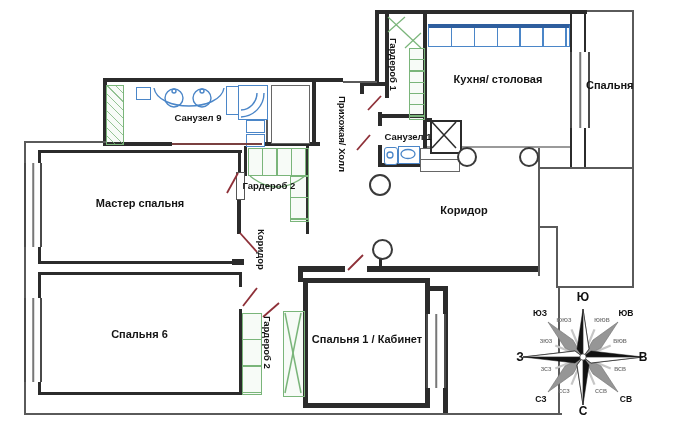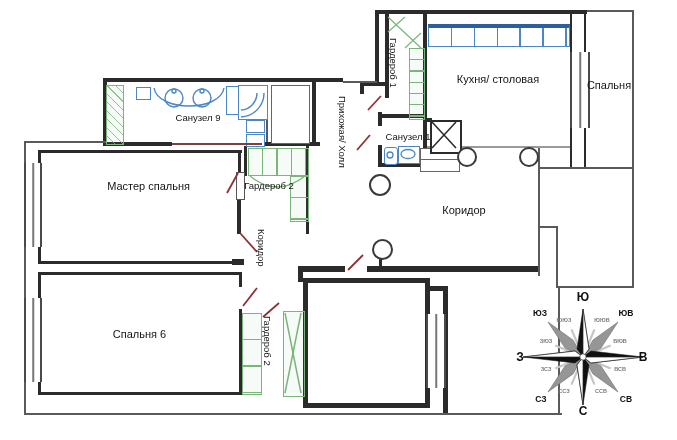--- a/index.html
+++ b/index.html
@@ -16,21 +16,21 @@
   .win::after{content:"";position:absolute;left:50%;top:0;bottom:0;width:1.5px;background:#777;transform:translateX(-50%);}
   
   .grn{position:absolute;border:1.5px solid #7ab57a;background-color:rgba(122,181,122,.06);z-index:3;}
   
   .blu{position:absolute;border:1.5px solid #4b86c8;background:#fff;z-index:3;}
   .kcab{position:absolute;border:1.5px solid #4b86c8;border-top:4px solid #2e5e9e;
         background-image:repeating-linear-gradient(to right,transparent 0 21.5px,#4b86c8 21.5px 23px);z-index:3;}
   .circ{position:absolute;border:2px solid #3a3a3a;border-radius:50%;background:#fff;z-index:3;}
   .leaf{position:absolute;border:1.2px solid #555;background:#fff;z-index:3;}
   
-  .lbl{position:absolute;font-weight:normal;color:#141414;white-space:nowrap;z-index:6;font-size:11px;}
+  .lbl{position:absolute;font-weight:bold;color:#141414;white-space:nowrap;z-index:6;font-size:11px;}
   .sm{font-size:9.5px;}
   .vlbl{writing-mode:vertical-rl;}
   
   .wm1{position:absolute;left:80px;top:148px;font-weight:bold;font-size:97px;
        color:rgba(143,143,143,.35);letter-spacing:7px;z-index:5;
        text-shadow:2px 2px 0 rgba(255,255,255,.65),4px 4px 3px rgba(95,95,95,.35);}
   .wm2{position:absolute;left:200px;top:250px;font-weight:bold;font-size:15px;
        color:rgba(148,148,148,.6);letter-spacing:8px;z-index:5;}
   
   #overlay{position:absolute;left:0;top:0;z-index:4;pointer-events:none;}
@@ -39,22 +39,23 @@
   .c12{font-size:12px;} .c9{font-size:8.5px;} .c5{font-size:5.5px;color:#7a7a7a;font-weight:bold;}
 </style>
 </head>
 <body>
 
 <div id="stage">
 
 
   <div class="lbl sm" style="left:158px;top:112px;width:80px;text-align:center;">Санузел 9</div>
   <div class="lbl sm" style="left:238px;top:180px;width:62px;text-align:center;">Гардероб 2</div>
-  <div class="lbl" style="left:90px;top:180px;width:100px;text-align:right;">Мастер спальня</div>
+  <div class="lbl" style="left:90px;top:197px;width:100px;text-align:center;">Мастер спальня</div>
   <div class="lbl" style="left:92px;top:328px;width:95px;text-align:center;">Спальня 6</div>
+  <div class="lbl" style="left:308px;top:333px;width:118px;text-align:center;">Спальня 1 / Кабинет</div>
   <div class="lbl sm vlbl" style="left:256px;top:229px;height:78px;">Коридор</div>
   <div class="lbl sm vlbl" style="left:337px;top:96px;height:142px;">Прихожая/ Холл</div>
   <div class="lbl sm vlbl" style="left:388px;top:38px;height:72px;">Гардероб 1</div>
   <div class="lbl" style="left:450px;top:73px;width:96px;text-align:center;">Кухня/ столовая</div>
   <div class="lbl" style="left:586px;top:79px;width:46px;text-align:center;">Спальня</div>
   <div class="lbl sm" style="left:383px;top:131px;width:50px;text-align:center;">Санузел 1</div>
   <div class="lbl" style="left:424px;top:204px;width:80px;text-align:center;">Коридор</div>
   <div class="lbl sm vlbl" style="left:262px;top:316px;height:74px;">Гардероб 2</div>
 
   <svg id="overlay" width="677" height="440">

